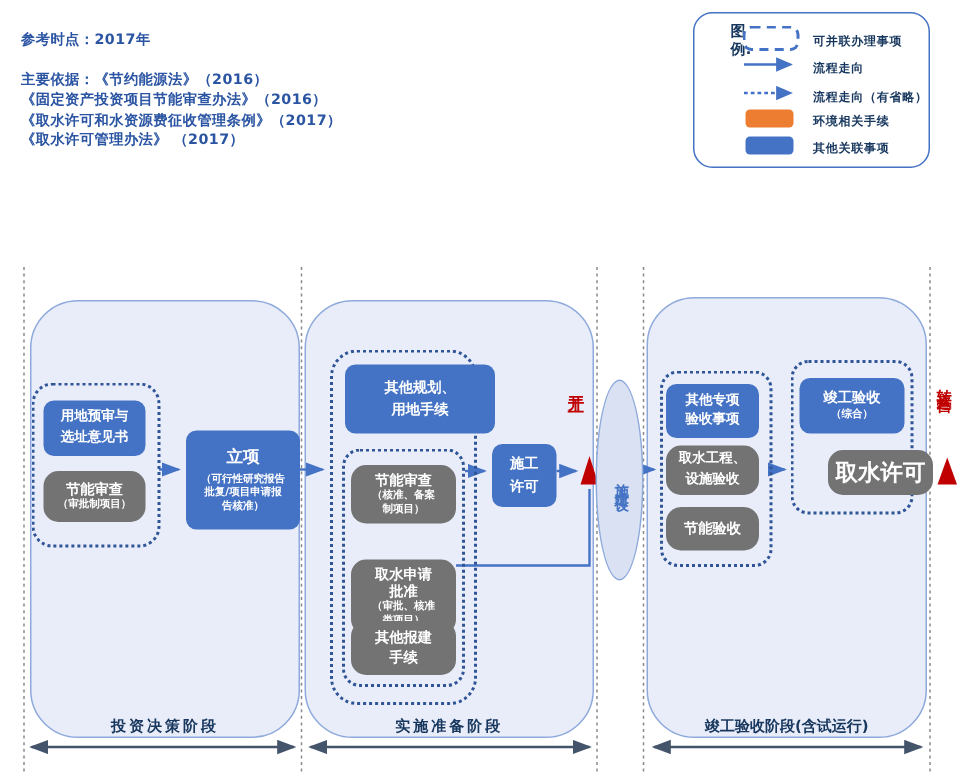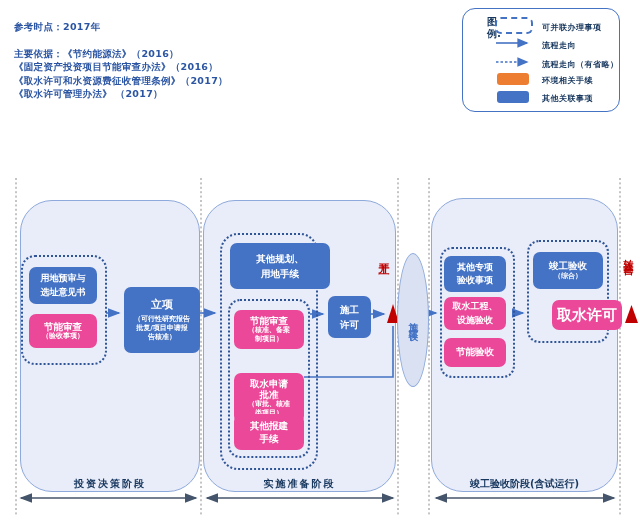--- a/index.html
+++ b/index.html
@@ -42,21 +42,21 @@
   #group-a{left:21px;top:255px;width:86px;height:110px;border-radius:14px;}
   #group-b{left:220px;top:233px;width:98px;height:237px;border-radius:18px;}
   #group-c{left:228px;top:299px;width:82px;height:159px;border-radius:12px;}
   #group-d{left:440px;top:247px;width:75px;height:131px;border-radius:12px;}
   #group-e{left:527px;top:240px;width:82px;height:103px;border-radius:12px;}
   
   .node{display:flex;flex-direction:column;justify-content:center;align-items:center;
         color:#ffffff;font-weight:bold;text-align:center;border-radius:7px;box-sizing:border-box;}
   .node .sub{font-size:7px;line-height:1.3;font-weight:bold;}
   .blue{background:#4472c4;}
-  .orange{background:#ec4899;}
+  .orange{background:#737373;border-radius:10px;}
   #node-land{left:29px;top:267px;width:68px;height:37px;font-size:9px;line-height:1.5;}
   #node-energy-a{left:29px;top:314px;width:68px;height:34px;font-size:9.5px;line-height:1.2;}
   #node-lixiang{left:124px;top:287px;width:76px;height:66px;font-size:11px;line-height:1.3;}
   #node-lixiang .sub{margin-top:3px;}
   #node-planning{left:230px;top:243px;width:100px;height:46px;font-size:9.5px;line-height:1.6;}
   #node-energy-b{left:234px;top:310px;width:70px;height:39px;font-size:9.5px;line-height:1.2;}
   #node-water-app{left:234px;top:356px;width:70px;height:50px;font-size:9.5px;line-height:1.2;margin-top:17px;}
   #node-otherproc{left:234px;top:414px;width:70px;height:36px;font-size:9.5px;line-height:1.4;}
   #node-permit{left:328px;top:296px;width:43px;height:42px;font-size:9.5px;line-height:1.6;}
   #node-special{left:444px;top:256px;width:62px;height:36px;font-size:9px;line-height:1.5;}
@@ -159,21 +159,21 @@
   <div class="abs dgroup" id="group-a"></div>
   <div class="abs dgroup" id="group-b"></div>
   <div class="abs dgroup" id="group-c"></div>
   <div class="abs dgroup" id="group-d"></div>
   <div class="abs dgroup" id="group-e"></div>
 
   <div class="abs node blue ml" id="node-land">用地预审与
 选址意见书</div>
   <div class="abs node orange" id="node-energy-a">
     <span>节能审查</span>
-    <span class="sub ml">（验收事项）</span>
+    <span class="sub ml">（审批制项目）</span>
   </div>
   <div class="abs node blue" id="node-lixiang">
     <span>立项</span>
     <span class="sub ml">（可行性研究报告
 批复/项目申请报
 告核准）</span>
   </div>
 
   <div class="abs node blue ml" id="node-planning">其他规划、
 用地手续</div>

